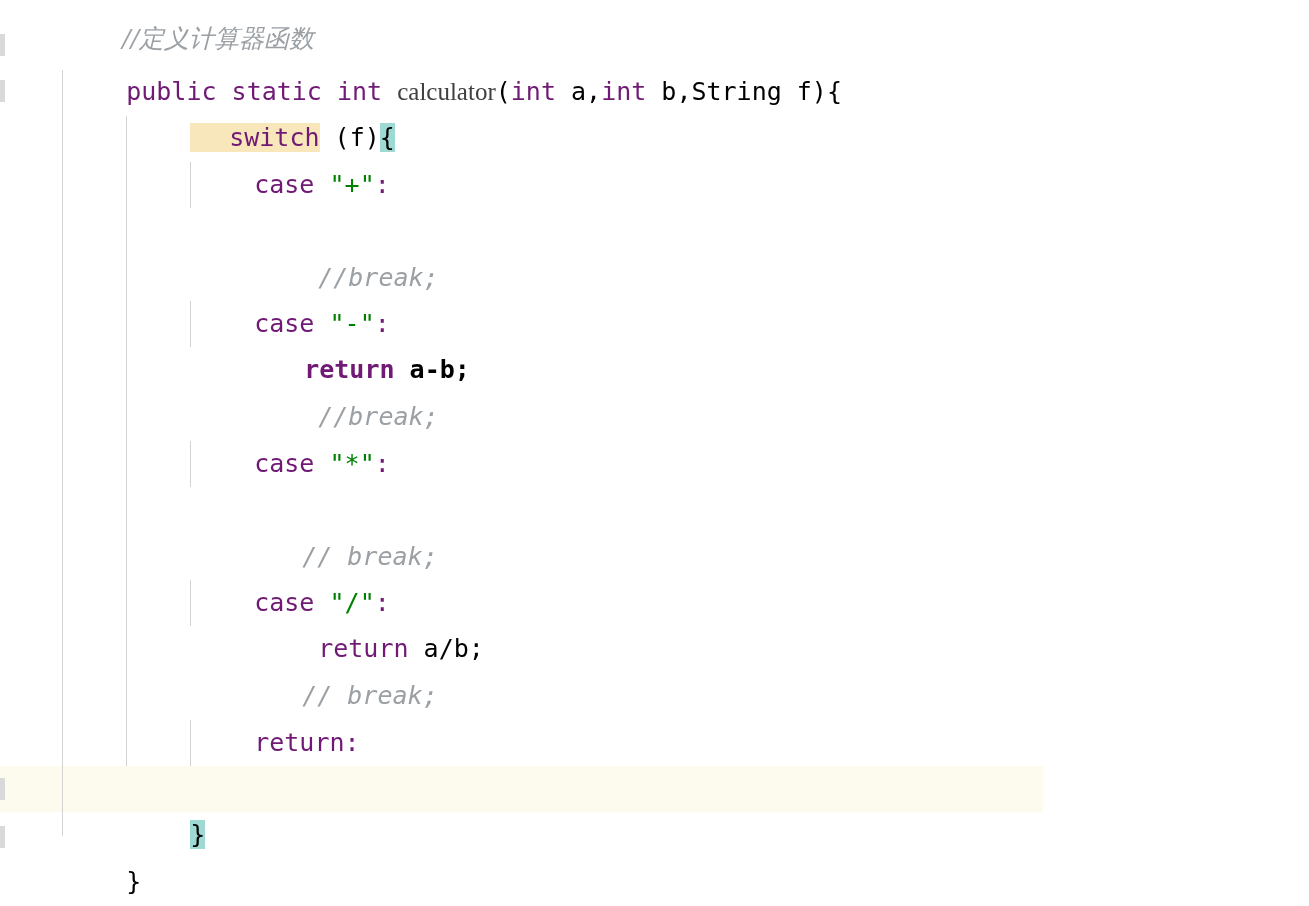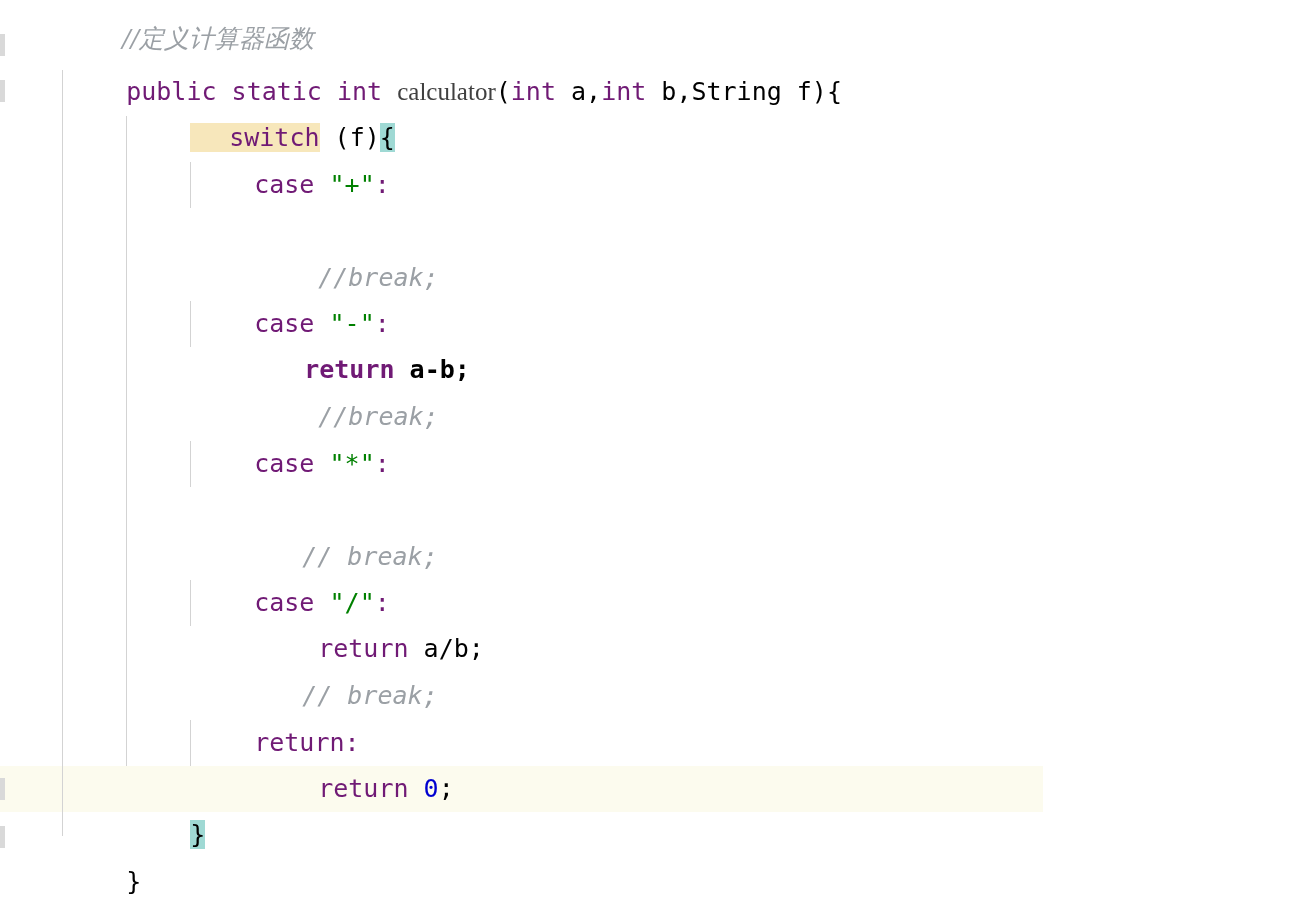--- a/index.html
+++ b/index.html
@@ -145,23 +145,20 @@
   </div>
 
   <div class="code-line" style="top:627px; left:242px;">
     <span class="cmt">// break;</span>
   </div>
 
   <div class="code-line" style="top:674px; left:194px;">
     <span class="kw">return</span><span class="kw">:</span>
   </div>
 
-  <div class="code-line" style="top:720px; left:258px;">
-    <span class="kw">return</span><span class="plain"> </span><span class="num">0</span><span class="plain">;</span>
-  </div>
 
   <div class="code-line" style="top:766px; left:130px;">
     <span class="plain hl-brace">}</span>
   </div>
 
   <div class="code-line" style="top:813px; left:66px;">
     <span class="plain">}</span>
   </div>
 
   <div class="code-line" style="top:859px; left:66px;">

